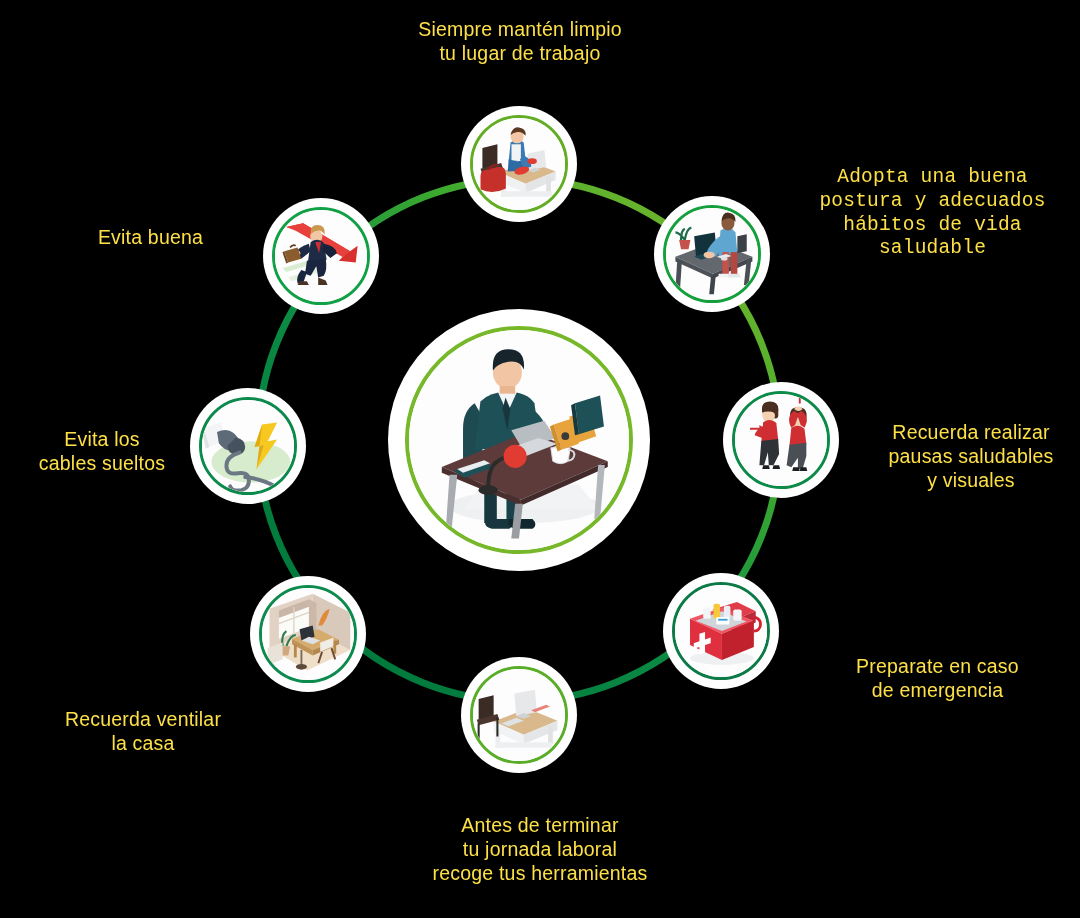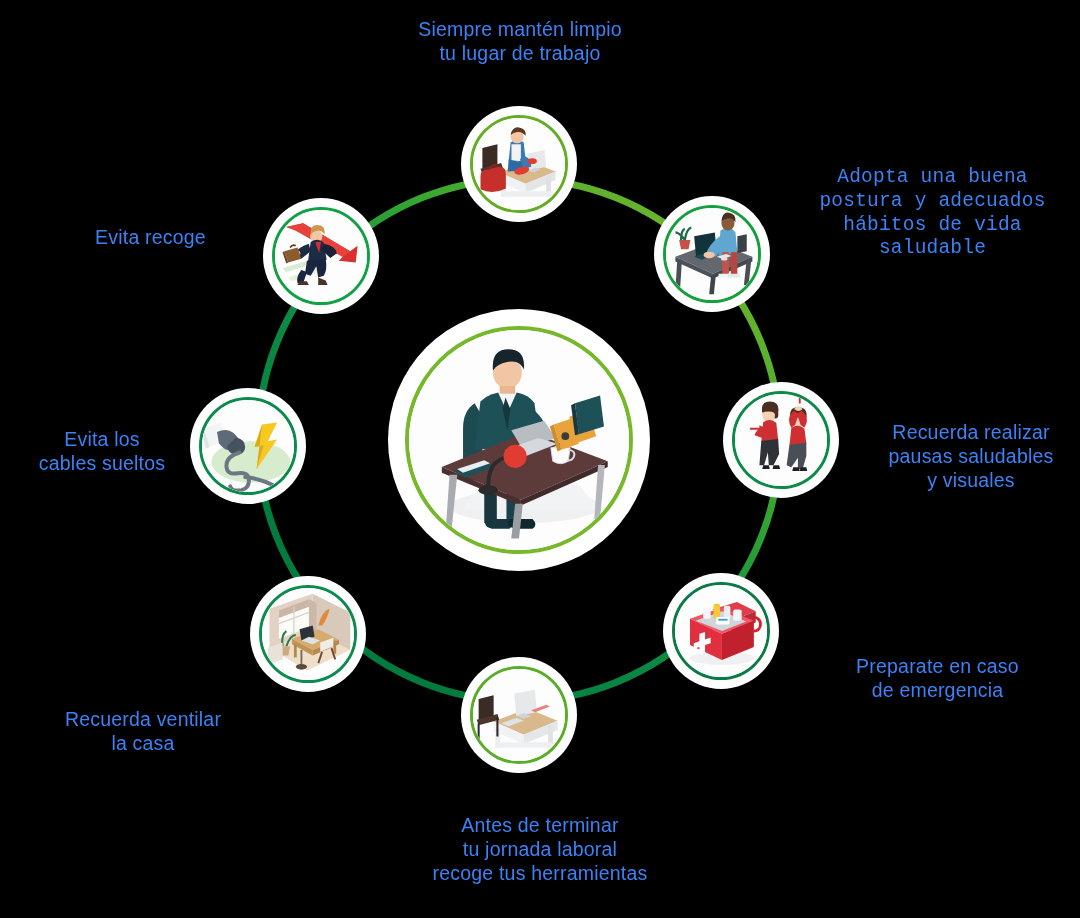--- a/index.html
+++ b/index.html
@@ -30,21 +30,21 @@
   .node.small { width:116px; height:116px; }
   .node.hub   { width:262px; height:262px; }
   .node.hub .inner-ring { inset:17px; border-width:4px; }
 
   .art { position:absolute; inset:0; }
   .art svg { width:100%; height:100%; display:block; }
 
   
   .label {
     position:absolute;
-    color:#3b82f6;
+    color:#fde047;
     font-size:19.5px;
     line-height:1.22;
     letter-spacing:.2px;
     white-space:pre-line;
     font-weight:400;
   }
   .label.c { text-align:center; }
   .label.l { text-align:center; }
 </style>
 </head>
@@ -395,15 +395,15 @@
           <path d="M26 76 l8 0 2 4 -12 0z" fill="#4a3324"></path>
           <path d="M46 72 l0 8 10 0 -2 -5z" fill="#4a3324"></path>
 
           <polygon points="10,44 24,40 28,52 14,56" fill="#8a5c2e"></polygon>
           <polygon points="10,44 14,56 12,57 8,45" fill="#6e4623"></polygon>
           <path d="M16 40 q3 -4 6 -2" fill="none" stroke="#5a3a1c" stroke-width="1.8"></path>
         </svg>
       </div>
     </div>
   </div>
-  <div class="label c" style="left:38px; top:226px; width:225px;">Evita recoge</div>
+  <div class="label c" style="left:38px; top:226px; width:225px;">Evita buena</div>
 
 </div>
 
 </body></html>

